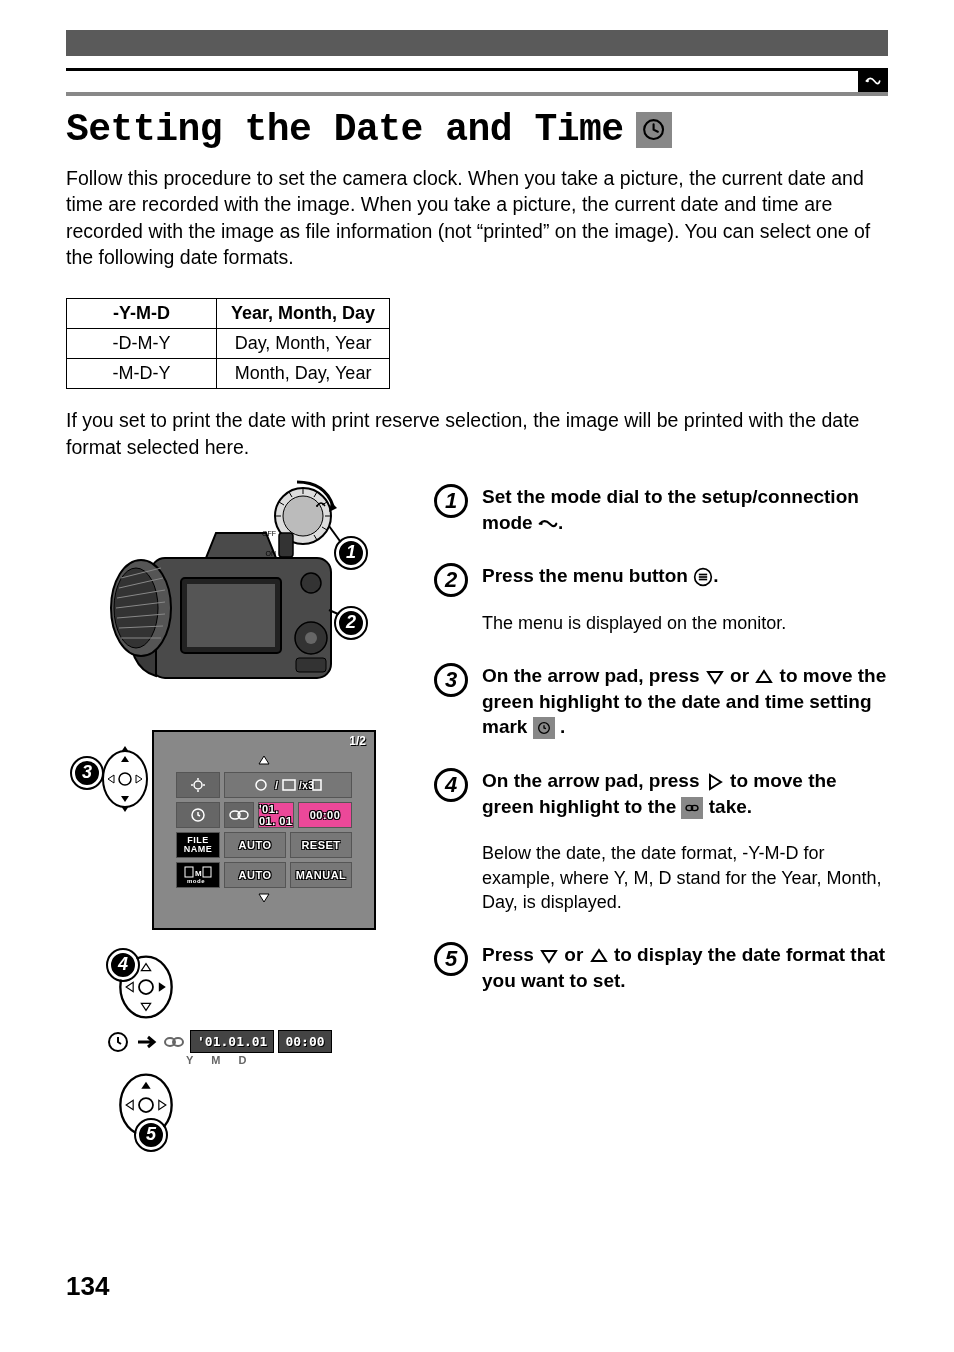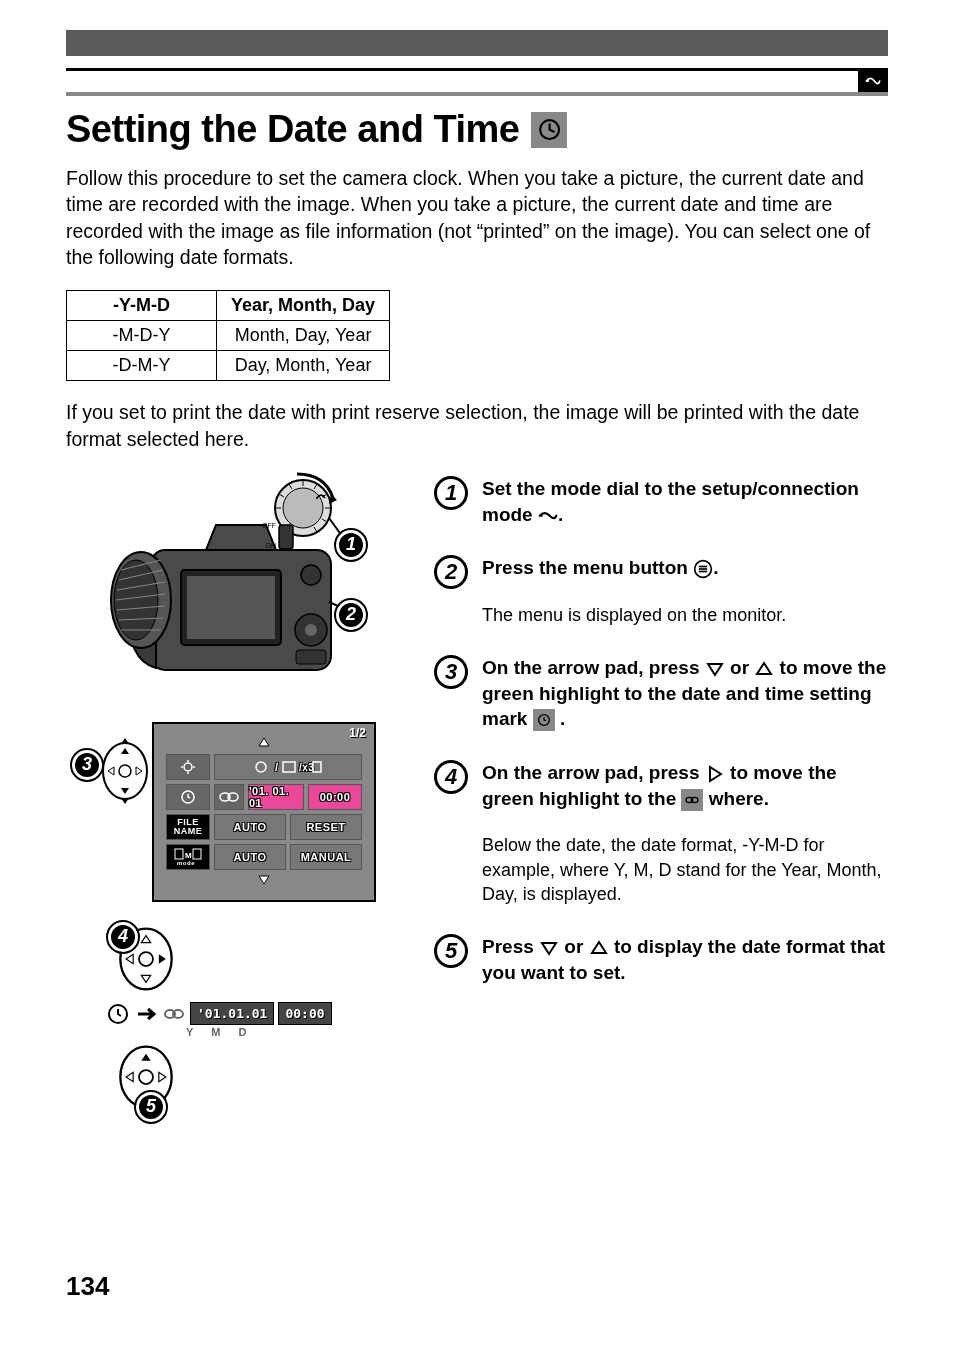--- a/index.html
+++ b/index.html
@@ -42,33 +42,34 @@
     top: 108px; left: 66px; right: 66px;
   }
   .title {
     font-size: 38px;
     font-weight: 900;
     letter-spacing: -0.5px;
     display:flex;
     align-items:center;
     gap:12px;
     margin-bottom:14px;
+    font-family:Liberation Mono, monospace;
   }
   .clock-badge {
     width:36px; height:36px;
     background:#888;
     display:inline-flex;
     align-items:center; justify-content:center;
     flex-shrink:0;
   }
   .clock-badge svg { width:70%; height:70%; }
   .intro {
     font-size: 19.5px;
     line-height: 1.35;
-    margin-bottom:20px;
+    margin-bottom:28px;
   }
   table.formats {
     border-collapse: collapse;
     margin-bottom:18px;
     border-radius:17px;
   }
   table.formats td {
     border:1px solid #000;
     padding:4px 14px;
     font-size:18px;
@@ -141,21 +142,21 @@
     width:270px; height:230px;
     position:relative;
   }
   .menu-box {
     width:280px;
     position:relative;
   }
   .menu-screen {
     background:#888;
     border:2px solid #000;
-    padding:12px;
+    padding:22px;
   }
   .menu-row {
     display:flex;
     gap:4px;
     margin:4px 0;
   }
   .menu-cell {
     flex:1;
     height:26px;
     background:#777;
@@ -254,26 +255,26 @@
 
   <p class="intro">Follow this procedure to set the camera clock. When you take a picture, the current date and time are recorded with the image. When you take a picture, the current date and time are recorded with the image as file information (not “printed” on the image). You can select one of the following date formats.</p>
 
   <table class="formats">
     <tbody>
         <tr>
       <td>-Y-M-D</td>
       <td>Year, Month, Day</td>
     </tr>
     <tr>
+      <td>-D-M-Y</td>
+      <td>Day, Month, Year</td>
+    </tr>
+    <tr>
       <td>-M-D-Y</td>
       <td>Month, Day, Year</td>
-    </tr>
-    <tr>
-      <td>-D-M-Y</td>
-      <td>Day, Month, Year</td>
     </tr>
   </tbody>
     </table>
 
   <p class="note">If you set to print the date with print reserve selection, the image will be printed with the date format selected here.</p>
 
   <div class="layout">
 
     <div class="left-col">
 
@@ -545,21 +546,21 @@
           <span class="step-title">
             <span>On the arrow pad, press </span><span class="inline-icon">
                 <svg viewBox="0 0 20 20">
                   <path d="M16 10 L5 3 L5 17 Z" fill="none" stroke="#000" stroke-width="2"></path>
                 </svg>
               </span><span> to move the green highlight to the </span><span class="inline-badge">
                 <svg viewBox="0 0 24 24" width="16" height="16">
                   <ellipse cx="8" cy="12" rx="5" ry="4" fill="none" stroke="#000" stroke-width="2"></ellipse>
                   <ellipse cx="16" cy="12" rx="5" ry="4" fill="none" stroke="#000" stroke-width="2"></ellipse>
                 </svg>
-              </span><span> where.</span>
+              </span><span> take.</span>
           </span>
           <p class="step-sub">Below the date, the date format, -Y-M-D for example, where Y, M, D stand for the Year, Month, Day, is displayed.</p>
         </div>
       </div>
 
       <div class="step">
         <span class="callout open">5</span>
         <div class="step-body">
           <span class="step-title">
             <span>Press </span><span class="inline-icon">

